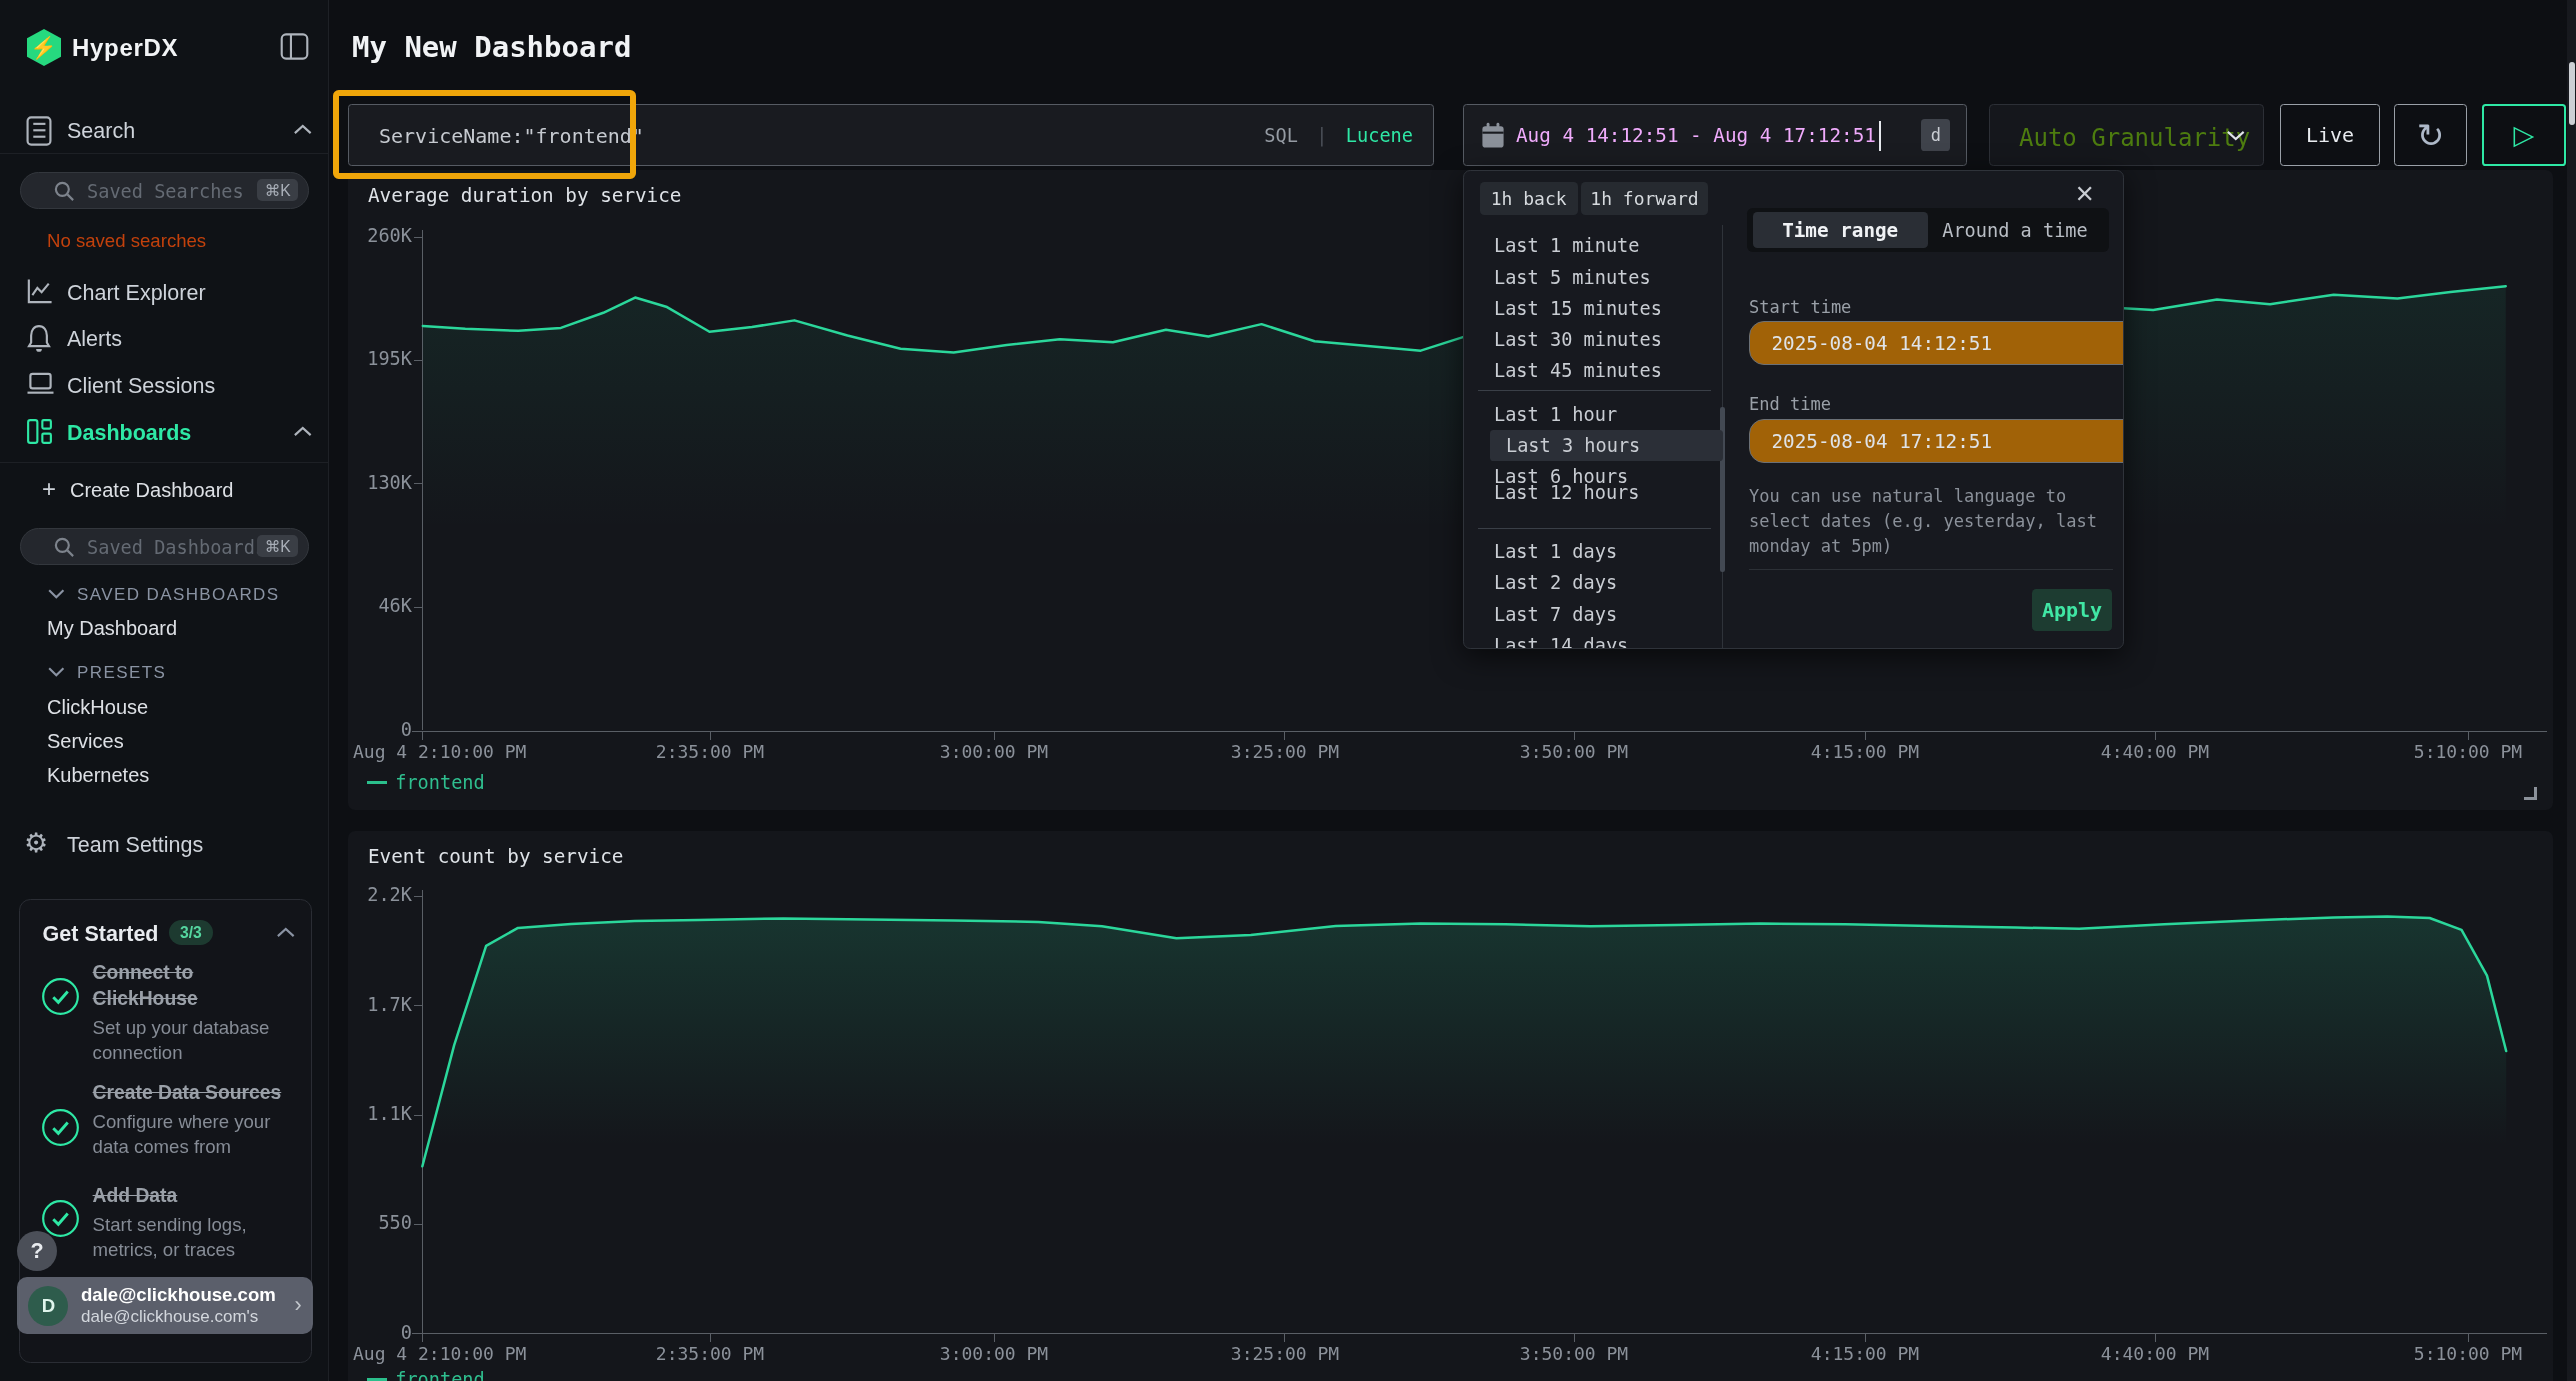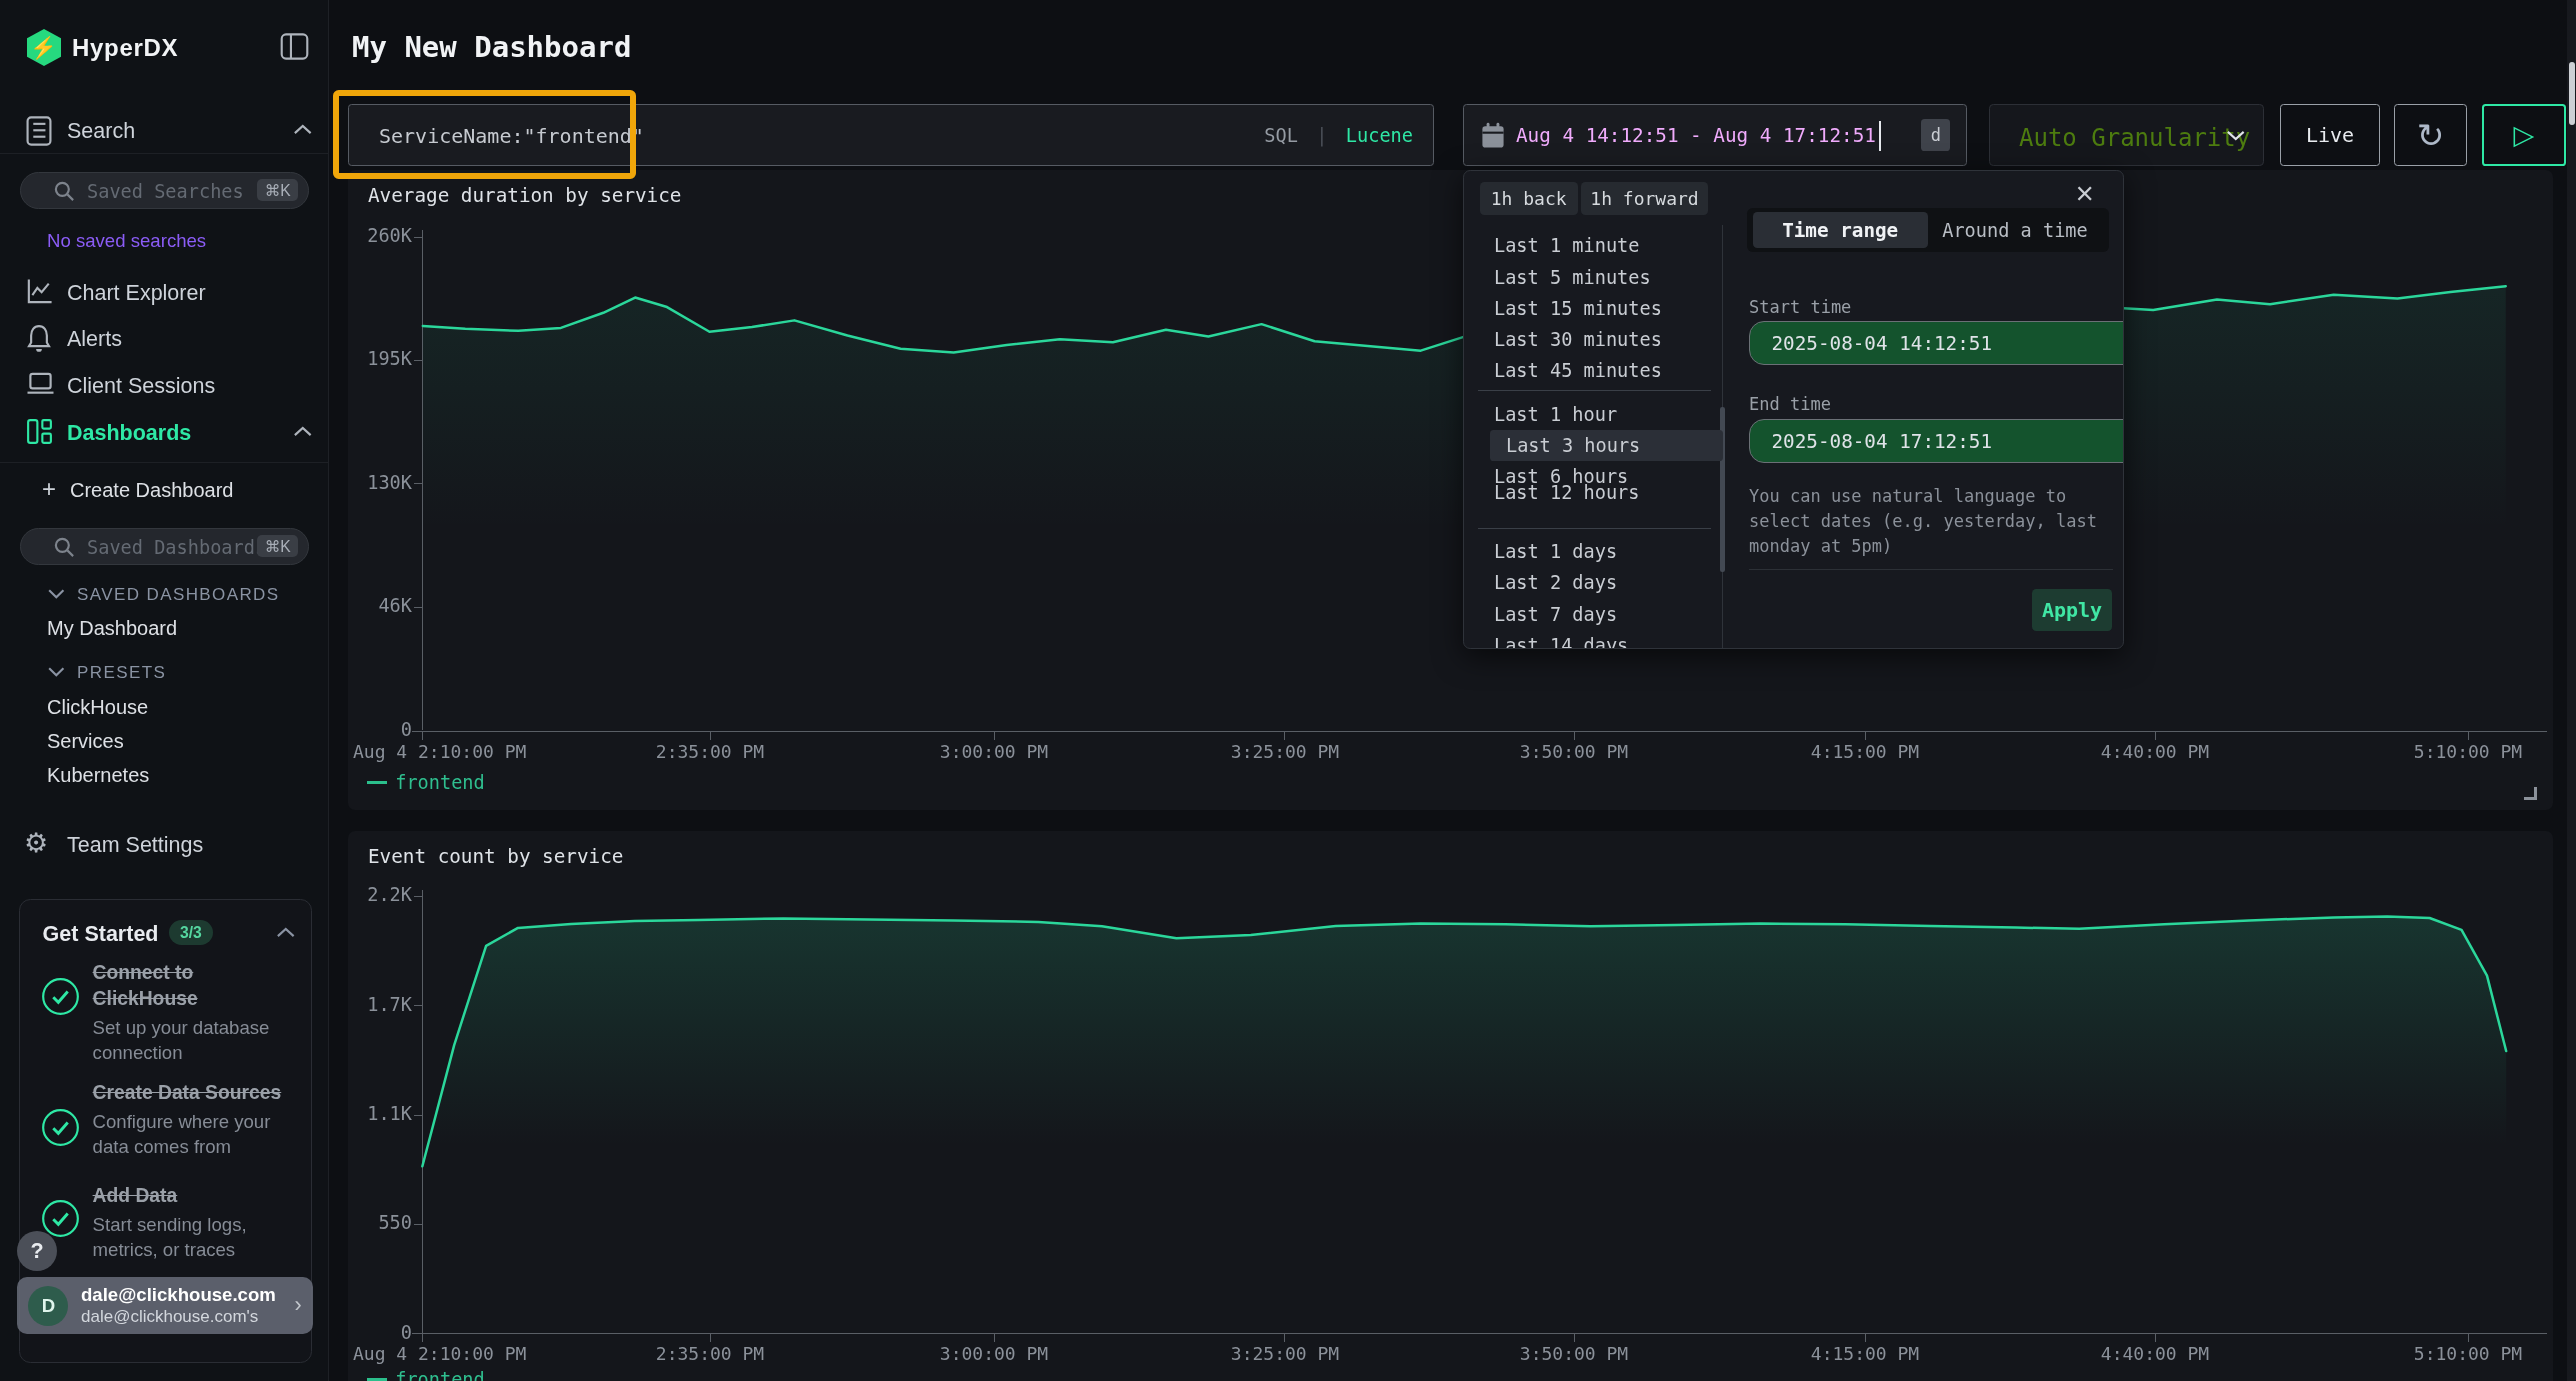--- a/index.html
+++ b/index.html
@@ -17,21 +17,21 @@
   .collapse-btn { position:absolute; left:280px; top:33px; }
   .nav-row { position:absolute; left:0; width:329px; height:40px; }
   .nav-ic { position:absolute; left:26px; top:2.9px; }
   .nav-lab { position:absolute; left:67px; top:5.7px; font-size:21.5px; color:#ced3da; }
   .nav-lab.active { color:#2ee8a5; font-weight:bold; }
   .chev { position:absolute; }
   .divider-h { position:absolute; left:0; width:328px; height:1.4px; background:#1d2025; }
   .pill { position:absolute; left:20px; width:289px; height:37px; border-radius:18.6px; background:#24272d; border:0.7px solid #33373d; }
   .pill .ph { position:absolute; left:66px; top:7.9px; font-size:18.6px; color:#646a73; font-family:"DejaVu Sans Mono",monospace; }
   .pill .kbd { position:absolute; right:10px; top:6.4px; background:#3a3e45; border-radius:5px; padding:1.4px 7.2px; font-size:15.7px; color:#a9afb8; }
-  .muted-line { position:absolute; font-size:18.6px; color:#8b5cf6; }
+  .muted-line { position:absolute; font-size:18.6px; color:#c2410c; }
   .sec-head { position:absolute; font-size:17px; letter-spacing:1.4px; color:#8a93a3; }
   .sec-item { position:absolute; font-size:20px; color:#dde0e5; }
   
   #gs-panel { position:absolute; left:18.6px; top:899px; width:293px; height:464px; border:1.4px solid #2a2d34; border-radius:11.4px; background:#121419; }
   .gs-title { position:absolute; left:23px; top:21.5px; font-size:21.5px; font-weight:bold; color:#e8ebef; }
   .gs-badge { position:absolute; left:149px; top:20px; background:#1d3a30; color:#55d6a0; border-radius:13px; font-size:15.7px; font-weight:bold; padding:3.6px 11.4px; }
   .gs-item-title { font-size:19.3px; font-weight:bold; color:#9aa0a8; text-decoration:line-through; line-height:26px; }
   .gs-item-desc { font-size:18.6px; color:#868c96; line-height:25px; margin-top:2.9px; }
   .gs-check { position:absolute; left:21.5px; }
   .gs-text { position:absolute; left:73px; width:197px; }
@@ -92,21 +92,21 @@
   .tp-row { position:absolute; left:14.3px; width:233px; height:31px; font-size:18.6px; color:#c9cdd3; font-family:"DejaVu Sans Mono",monospace;
             display:flex; align-items:center; padding-left:15.7px; border-radius:3.6px; }
   .tp-row.selected { background:#2b2f37; }
   .tp-div { position:absolute; left:14.3px; width:233px; height:1.4px; background:#3a3f47; }
   #tp-tabs { position:absolute; left:283px; top:37px; width:362px; height:44px; background:#0f1114; border-radius:5.7px; }
   #tab-range { position:absolute; left:5.7px; top:4.3px; width:175px; height:36px; background:#2a2e35; border-radius:4.3px; color:#f0f2f5;
                font-weight:bold; font-size:19.3px; font-family:"DejaVu Sans Mono",monospace; display:flex; align-items:center; justify-content:center; }
   #tab-around { position:absolute; left:180px; top:4.3px; width:176px; height:36px; color:#b9bec5; font-size:18.6px;
                 font-family:"DejaVu Sans Mono",monospace; display:flex; align-items:center; justify-content:center; }
   .tp-label { position:absolute; left:285px; font-size:17px; color:#9aa0a8; font-family:"DejaVu Sans Mono",monospace; }
-  .tp-input { position:absolute; left:285px; width:412px; height:44px; background:#14532d; border:1.4px solid #6b7076; border-radius:15px;
+  .tp-input { position:absolute; left:285px; width:412px; height:44px; background:#a16207; border:1.4px solid #6b7076; border-radius:15px;
               color:#dfe3e8; font-size:19.3px; font-family:"DejaVu Sans Mono",monospace; display:flex; align-items:center; padding-left:21.5px; }
   #tp-note { position:absolute; left:285px; top:313px; width:375px; font-size:17px; line-height:25px; color:#8b919a; font-family:"DejaVu Sans Mono",monospace; }
   #tp-footer-div { position:absolute; left:285px; top:398px; width:364px; height:1.4px; background:#2c3036; }
   #apply-btn { position:absolute; left:568px; top:418px; width:80px; height:42px; background:#1d3c31; border-radius:4.3px; color:#40e6a4;
                font-weight:bold; font-size:20px; font-family:"DejaVu Sans Mono",monospace; display:flex; align-items:center; justify-content:center; }
 
   
   #scrollbar-track { position:absolute; right:0; top:0; width:8.6px; height:1381px; background:#17191e; }
   #scrollbar-thumb { position:absolute; right:0.7px; top:62px; width:6.4px; height:63px; background:#cdd0d5; border-radius:2.9px; }
 

